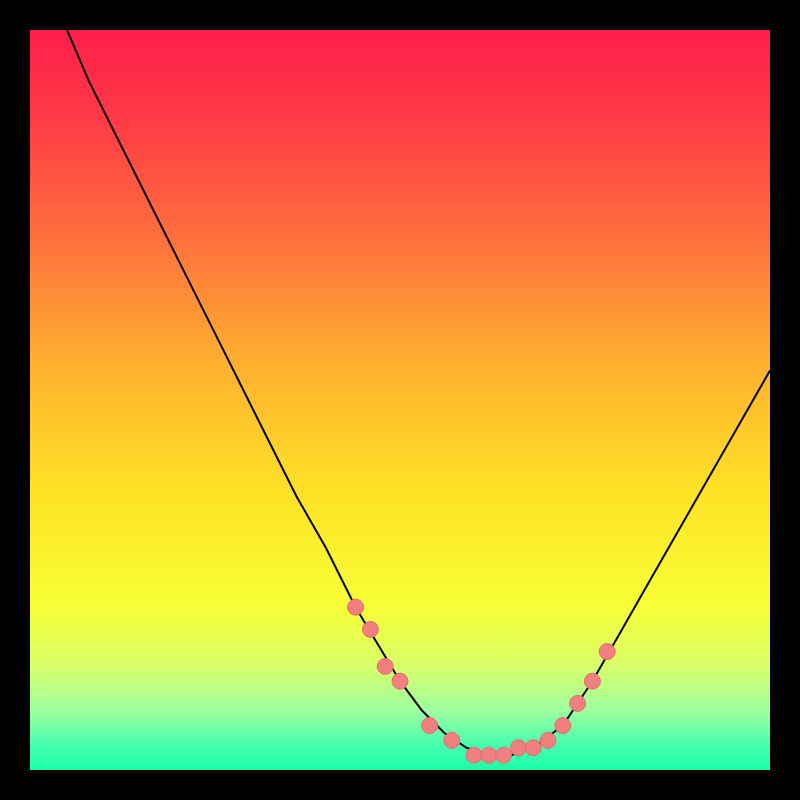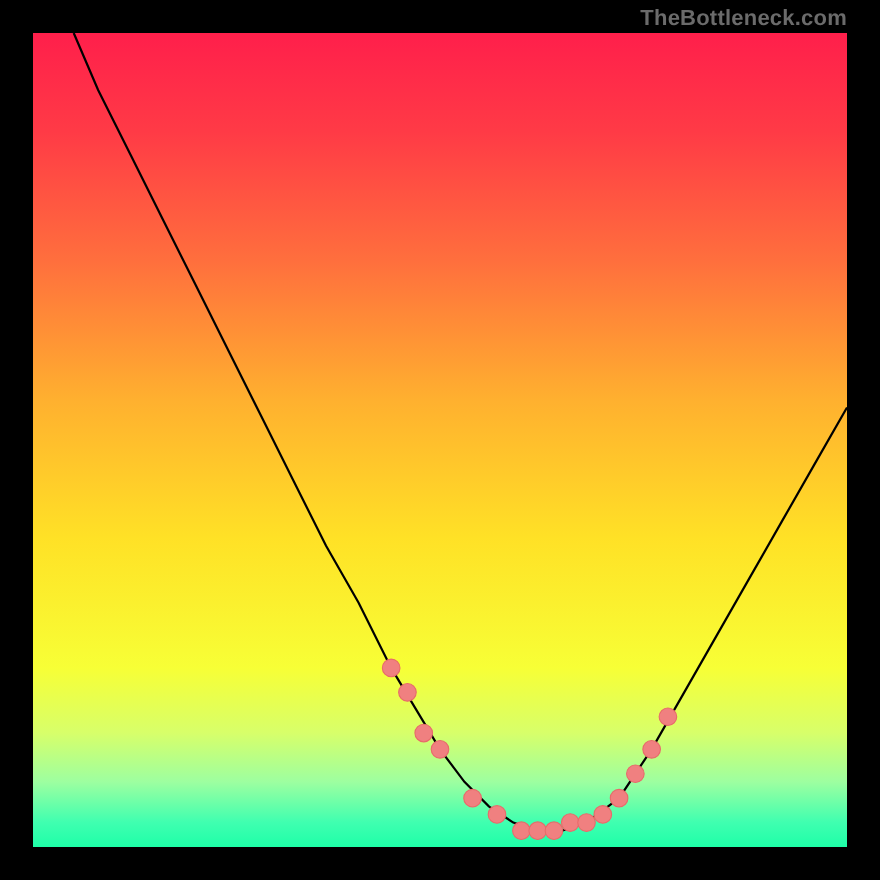--- a/index.html
+++ b/index.html
@@ -45,21 +45,20 @@
     overflow: visible;
   }
 </style>
 </head>
 <body>
 
 <div class="frame">
 
   <div class="plot-area" id="plot-area" style="background: linear-gradient(rgb(255, 31, 75) 0%, rgb(255, 58, 70) 12%, rgb(255, 111, 61) 28%, rgb(255, 176, 47) 45%, rgb(255, 225, 38) 62%, rgb(247, 255, 54) 78%, rgb(215, 255, 106) 86%, rgb(157, 255, 160) 92%, rgb(63, 255, 176) 97%, rgb(30, 255, 168) 100%);"></div>
 
-  <div class="watermark">TheBottleneck.com</div>
 
   <svg class="curve" viewBox="0 0 740 740" preserveAspectRatio="none">
     <path id="curve-path" fill="none" stroke-width="2" d="M37.0 0.0 L59.2 51.8 L88.8 111.0 L118.4 170.2 L148.0 229.4 L177.6 288.6 L207.2 347.8 L236.8 407.0 L266.4 466.2 L296.0 518.0 L325.6 577.2 L347.8 614.2 L370.0 651.2 L392.2 680.8 L414.4 703.0 L436.6 717.8 L458.8 725.2 L481.0 725.2 L503.2 717.8 L532.8 695.6 L562.4 651.2 L592.0 599.4 L621.6 547.6 L651.2 495.8 L680.8 444.0 L710.4 392.2 L740.0 340.4" stroke="#000000"></path>
     <g id="markers">
         <circle cx="325.6" cy="577.2" r="8" fill="#f08080" stroke="#e86a6a" stroke-width="1"></circle>
         <circle cx="340.4" cy="599.4" r="8" fill="#f08080" stroke="#e86a6a" stroke-width="1"></circle>
         <circle cx="355.2" cy="636.4" r="8" fill="#f08080" stroke="#e86a6a" stroke-width="1"></circle>
         <circle cx="370.0" cy="651.2" r="8" fill="#f08080" stroke="#e86a6a" stroke-width="1"></circle>
         <circle cx="399.6" cy="695.6" r="8" fill="#f08080" stroke="#e86a6a" stroke-width="1"></circle>
         <circle cx="421.8" cy="710.4" r="8" fill="#f08080" stroke="#e86a6a" stroke-width="1"></circle>

